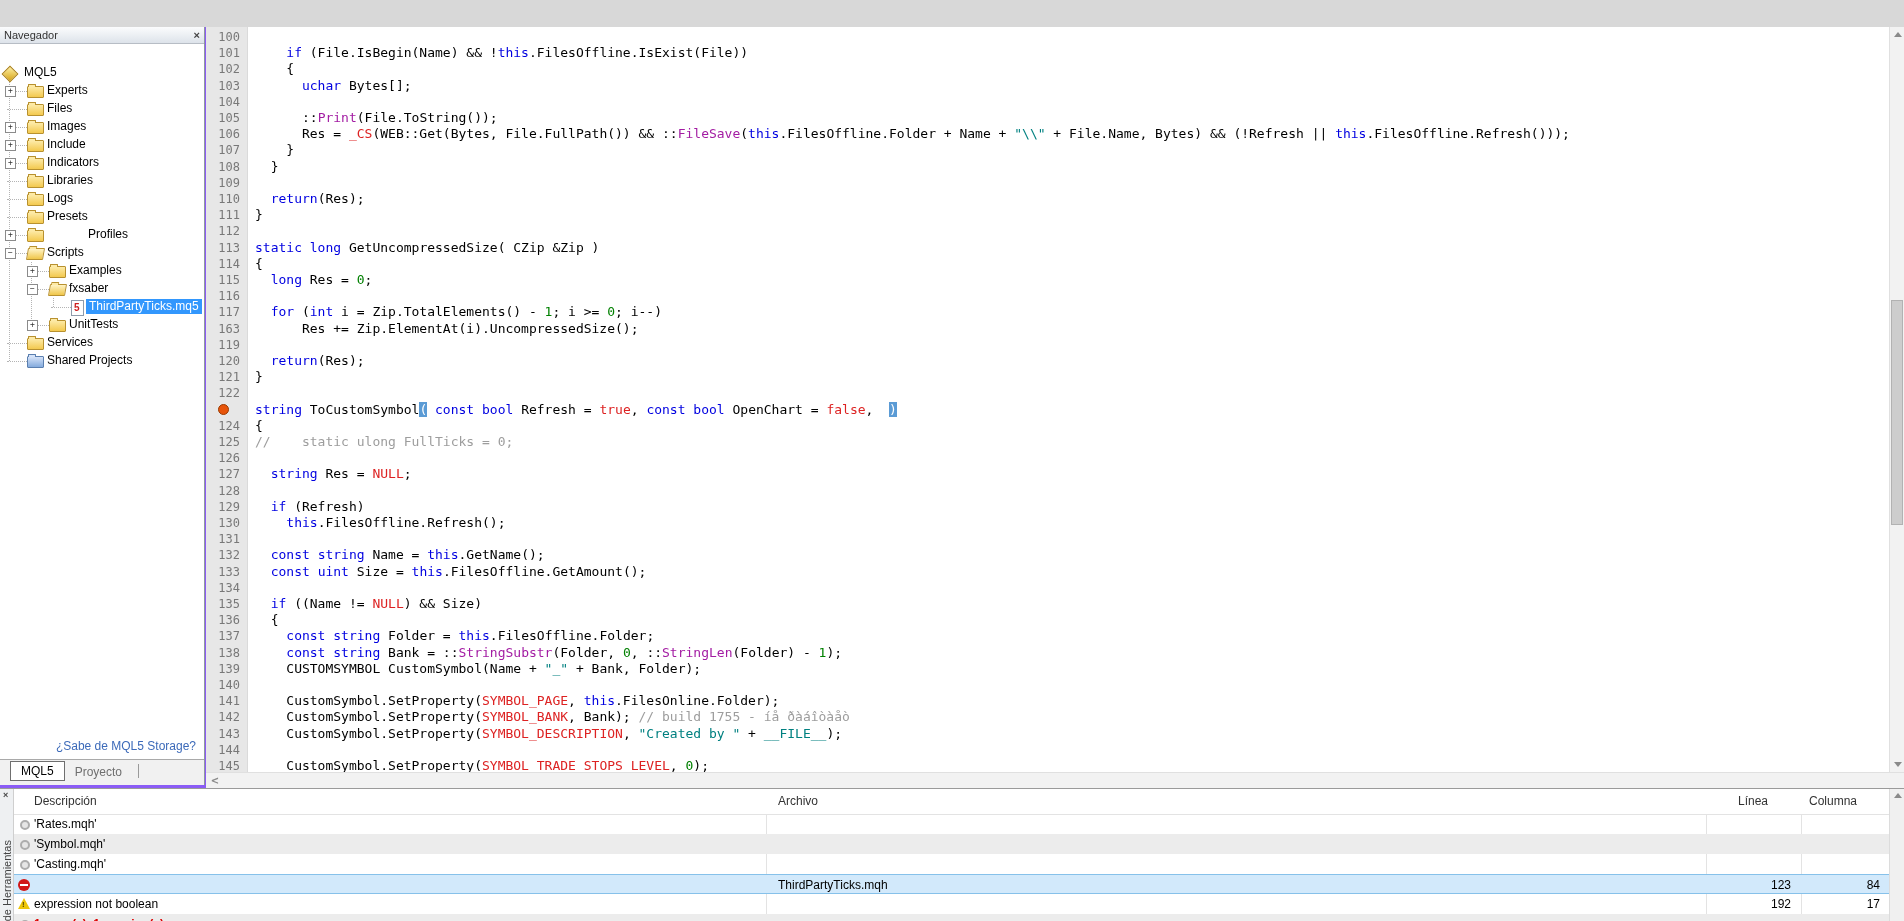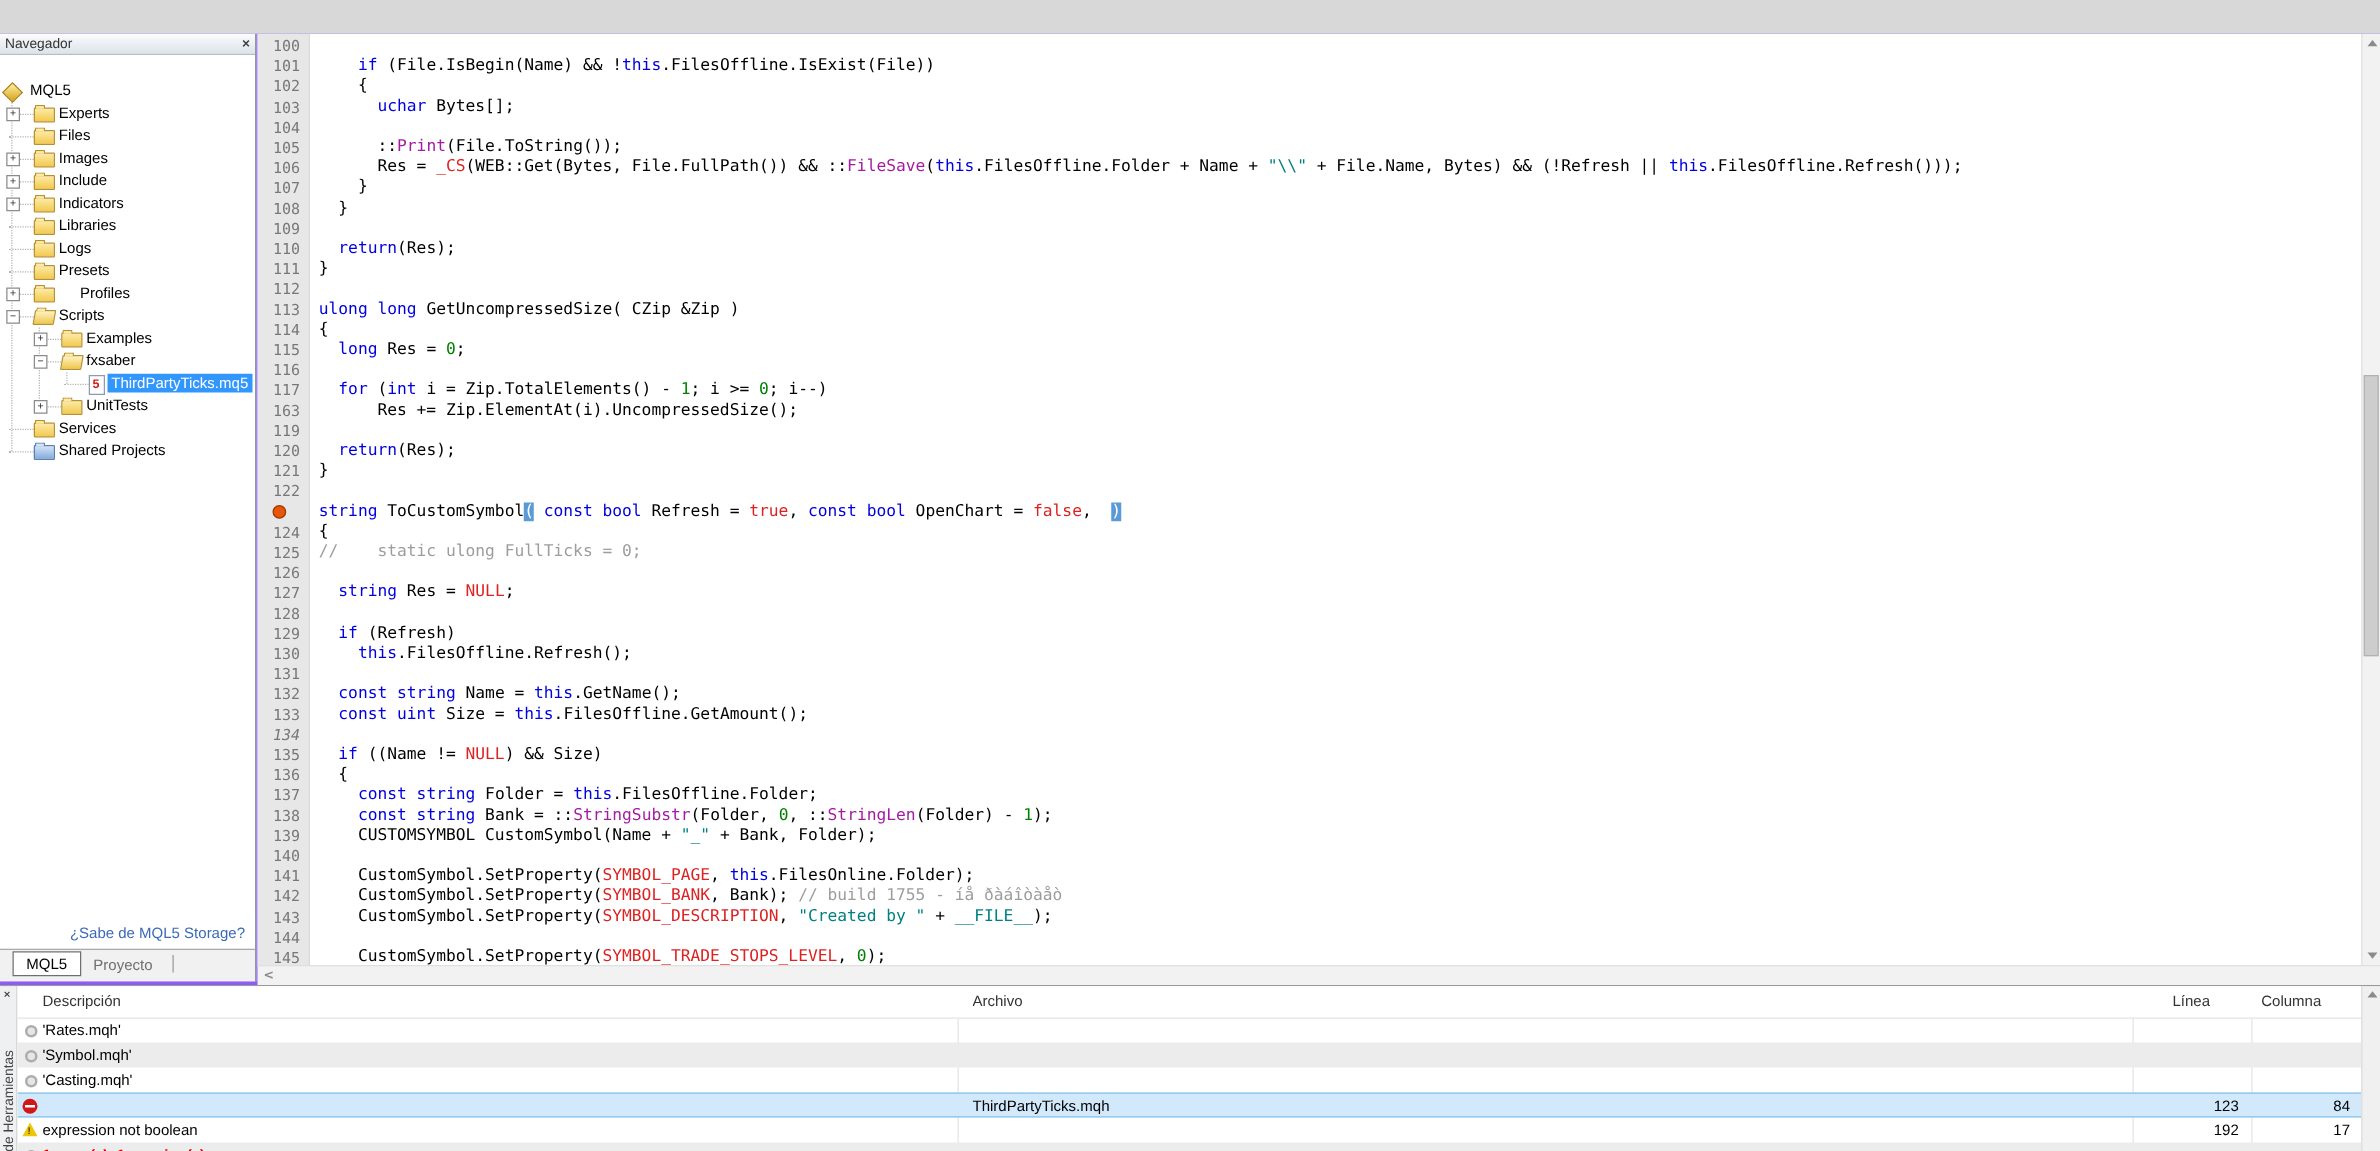--- a/index.html
+++ b/index.html
@@ -150,21 +150,21 @@
         </div>
         <div class="tree-row" style="top: 164px;">
           <div class="tree-stub" style="left: 7px; width: 20px;"></div>
           <div class="ticon folder" style="left: 27px;"></div>
           <div class="tlabel" style="left: 44px;">Presets</div>
         </div>
         <div class="tree-row" style="top: 182px;">
           <div class="tree-stub" style="left: 7px; width: 20px;"></div>
           <div class="expander" style="left: 5px;">+</div>
           <div class="ticon folder" style="left: 27px;"></div>
-          <div class="tlabel" style="left: 36px; padding-left: 28px;">Profiles</div>
+          <div class="tlabel" style="left: 60px; padding-left: 28px;">Profiles</div>
         </div>
         <div class="tree-row" style="top: 200px;">
           <div class="tree-stub" style="left: 7px; width: 20px;"></div>
           <div class="expander" style="left: 5px;">−</div>
           <div class="ticon folder-open" style="left: 27px;"></div>
           <div class="tlabel" style="left: 44px;">Scripts</div>
         </div>
         <div class="tree-row" style="top: 218px;">
           <div class="tree-stub" style="left: 29px; width: 20px;"></div>
           <div class="expander" style="left: 27px;">+</div>
@@ -212,42 +212,42 @@
         <div class="cl" style="top: 50.6px;"><span class="num">103</span><span class="code"><span class="t-p">      </span><span class="t-k">uchar</span><span class="t-p"> Bytes[];</span></span></div>
         <div class="cl" style="top: 66.8px;"><span class="num">104</span><span class="code"></span></div>
         <div class="cl" style="top: 83px;"><span class="num">105</span><span class="code"><span class="t-p">      ::</span><span class="t-f">Print</span><span class="t-p">(File.ToString());</span></span></div>
         <div class="cl" style="top: 99.2px;"><span class="num">106</span><span class="code"><span class="t-p">      Res = </span><span class="t-c">_CS</span><span class="t-p">(WEB::Get(Bytes, File.FullPath()) &amp;&amp; ::</span><span class="t-f">FileSave</span><span class="t-p">(</span><span class="t-k">this</span><span class="t-p">.FilesOffline.Folder + Name + </span><span class="t-s">"\\"</span><span class="t-p"> + File.Name, Bytes) &amp;&amp; (!Refresh || </span><span class="t-k">this</span><span class="t-p">.FilesOffline.Refresh()));</span></span></div>
         <div class="cl" style="top: 115.4px;"><span class="num">107</span><span class="code"><span class="t-p">    }</span></span></div>
         <div class="cl" style="top: 131.6px;"><span class="num">108</span><span class="code"><span class="t-p">  }</span></span></div>
         <div class="cl" style="top: 147.8px;"><span class="num">109</span><span class="code"></span></div>
         <div class="cl" style="top: 164px;"><span class="num">110</span><span class="code"><span class="t-p">  </span><span class="t-k">return</span><span class="t-p">(Res);</span></span></div>
         <div class="cl" style="top: 180.2px;"><span class="num">111</span><span class="code"><span class="t-p">}</span></span></div>
         <div class="cl" style="top: 196.4px;"><span class="num">112</span><span class="code"></span></div>
-        <div class="cl" style="top: 212.6px;"><span class="num">113</span><span class="code"><span class="t-k">ulong</span><span class="t-p"> </span><span class="t-k">long</span><span class="t-p"> GetUncompressedSize( CZip &amp;Zip )</span></span></div>
+        <div class="cl" style="top: 212.6px;"><span class="num">113</span><span class="code"><span class="t-k">static</span><span class="t-p"> </span><span class="t-k">long</span><span class="t-p"> GetUncompressedSize( CZip &amp;Zip )</span></span></div>
         <div class="cl" style="top: 228.8px;"><span class="num">114</span><span class="code"><span class="t-p">{</span></span></div>
         <div class="cl" style="top: 245px;"><span class="num">115</span><span class="code"><span class="t-p">  </span><span class="t-k">long</span><span class="t-p"> Res = </span><span class="t-n">0</span><span class="t-p">;</span></span></div>
         <div class="cl" style="top: 261.2px;"><span class="num">116</span><span class="code"></span></div>
         <div class="cl" style="top: 277.4px;"><span class="num">117</span><span class="code"><span class="t-p">  </span><span class="t-k">for</span><span class="t-p"> (</span><span class="t-k">int</span><span class="t-p"> i = Zip.TotalElements() - </span><span class="t-n">1</span><span class="t-p">; i &gt;= </span><span class="t-n">0</span><span class="t-p">; i--)</span></span></div>
         <div class="cl" style="top: 293.6px;"><span class="num">163</span><span class="code"><span class="t-p">      Res += Zip.ElementAt(i).UncompressedSize();</span></span></div>
         <div class="cl" style="top: 309.8px;"><span class="num">119</span><span class="code"></span></div>
         <div class="cl" style="top: 326px;"><span class="num">120</span><span class="code"><span class="t-p">  </span><span class="t-k">return</span><span class="t-p">(Res);</span></span></div>
         <div class="cl" style="top: 342.2px;"><span class="num">121</span><span class="code"><span class="t-p">}</span></span></div>
         <div class="cl" style="top: 358.4px;"><span class="num">122</span><span class="code"></span></div>
         <div class="cl" style="top: 374.6px;"><div class="errdot"></div><span class="code"><span class="t-k">string</span><span class="t-p"> ToCustomSymbol</span><span class="t-h">(</span><span class="t-p"> </span><span class="t-k">const</span><span class="t-p"> </span><span class="t-k">bool</span><span class="t-p"> Refresh = </span><span class="t-c">true</span><span class="t-p">, </span><span class="t-k">const</span><span class="t-p"> </span><span class="t-k">bool</span><span class="t-p"> OpenChart = </span><span class="t-c">false</span><span class="t-p">,  </span><span class="t-h">)</span></span></div>
         <div class="cl" style="top: 390.8px;"><span class="num">124</span><span class="code"><span class="t-p">{</span></span></div>
         <div class="cl" style="top: 407px;"><span class="num">125</span><span class="code"><span class="t-m">//    static ulong FullTicks = 0;</span></span></div>
         <div class="cl" style="top: 423.2px;"><span class="num">126</span><span class="code"></span></div>
         <div class="cl" style="top: 439.4px;"><span class="num">127</span><span class="code"><span class="t-p">  </span><span class="t-k">string</span><span class="t-p"> Res = </span><span class="t-c">NULL</span><span class="t-p">;</span></span></div>
         <div class="cl" style="top: 455.6px;"><span class="num">128</span><span class="code"></span></div>
         <div class="cl" style="top: 471.8px;"><span class="num">129</span><span class="code"><span class="t-p">  </span><span class="t-k">if</span><span class="t-p"> (Refresh)</span></span></div>
         <div class="cl" style="top: 488px;"><span class="num">130</span><span class="code"><span class="t-p">    </span><span class="t-k">this</span><span class="t-p">.FilesOffline.Refresh();</span></span></div>
         <div class="cl" style="top: 504.2px;"><span class="num">131</span><span class="code"></span></div>
         <div class="cl" style="top: 520.4px;"><span class="num">132</span><span class="code"><span class="t-p">  </span><span class="t-k">const</span><span class="t-p"> </span><span class="t-k">string</span><span class="t-p"> Name = </span><span class="t-k">this</span><span class="t-p">.GetName();</span></span></div>
         <div class="cl" style="top: 536.6px;"><span class="num">133</span><span class="code"><span class="t-p">  </span><span class="t-k">const</span><span class="t-p"> </span><span class="t-k">uint</span><span class="t-p"> Size = </span><span class="t-k">this</span><span class="t-p">.FilesOffline.GetAmount();</span></span></div>
-        <div class="cl" style="top: 552.8px; font-style: italic;"><span class="num">134</span><span class="code"></span></div>
+        <div class="cl" style="top: 552.8px;"><span class="num">134</span><span class="code"></span></div>
         <div class="cl" style="top: 569px;"><span class="num">135</span><span class="code"><span class="t-p">  </span><span class="t-k">if</span><span class="t-p"> ((Name != </span><span class="t-c">NULL</span><span class="t-p">) &amp;&amp; Size)</span></span></div>
         <div class="cl" style="top: 585.2px;"><span class="num">136</span><span class="code"><span class="t-p">  {</span></span></div>
         <div class="cl" style="top: 601.4px;"><span class="num">137</span><span class="code"><span class="t-p">    </span><span class="t-k">const</span><span class="t-p"> </span><span class="t-k">string</span><span class="t-p"> Folder = </span><span class="t-k">this</span><span class="t-p">.FilesOffline.Folder;</span></span></div>
         <div class="cl" style="top: 617.6px;"><span class="num">138</span><span class="code"><span class="t-p">    </span><span class="t-k">const</span><span class="t-p"> </span><span class="t-k">string</span><span class="t-p"> Bank = ::</span><span class="t-f">StringSubstr</span><span class="t-p">(Folder, </span><span class="t-n">0</span><span class="t-p">, ::</span><span class="t-f">StringLen</span><span class="t-p">(Folder) - </span><span class="t-n">1</span><span class="t-p">);</span></span></div>
         <div class="cl" style="top: 633.8px;"><span class="num">139</span><span class="code"><span class="t-p">    CUSTOMSYMBOL CustomSymbol(Name + </span><span class="t-s">"_"</span><span class="t-p"> + Bank, Folder);</span></span></div>
         <div class="cl" style="top: 650px;"><span class="num">140</span><span class="code"></span></div>
         <div class="cl" style="top: 666.2px;"><span class="num">141</span><span class="code"><span class="t-p">    CustomSymbol.SetProperty(</span><span class="t-c">SYMBOL_PAGE</span><span class="t-p">, </span><span class="t-k">this</span><span class="t-p">.FilesOnline.Folder);</span></span></div>
         <div class="cl" style="top: 682.4px;"><span class="num">142</span><span class="code"><span class="t-p">    CustomSymbol.SetProperty(</span><span class="t-c">SYMBOL_BANK</span><span class="t-p">, Bank); </span><span class="t-m">// build 1755 - íå ðàáîòàåò</span></span></div>
         <div class="cl" style="top: 698.6px;"><span class="num">143</span><span class="code"><span class="t-p">    CustomSymbol.SetProperty(</span><span class="t-c">SYMBOL_DESCRIPTION</span><span class="t-p">, </span><span class="t-s">"Created by "</span><span class="t-p"> + </span><span class="t-s">__FILE__</span><span class="t-p">);</span></span></div>
         <div class="cl" style="top: 714.8px;"><span class="num">144</span><span class="code"></span></div>

